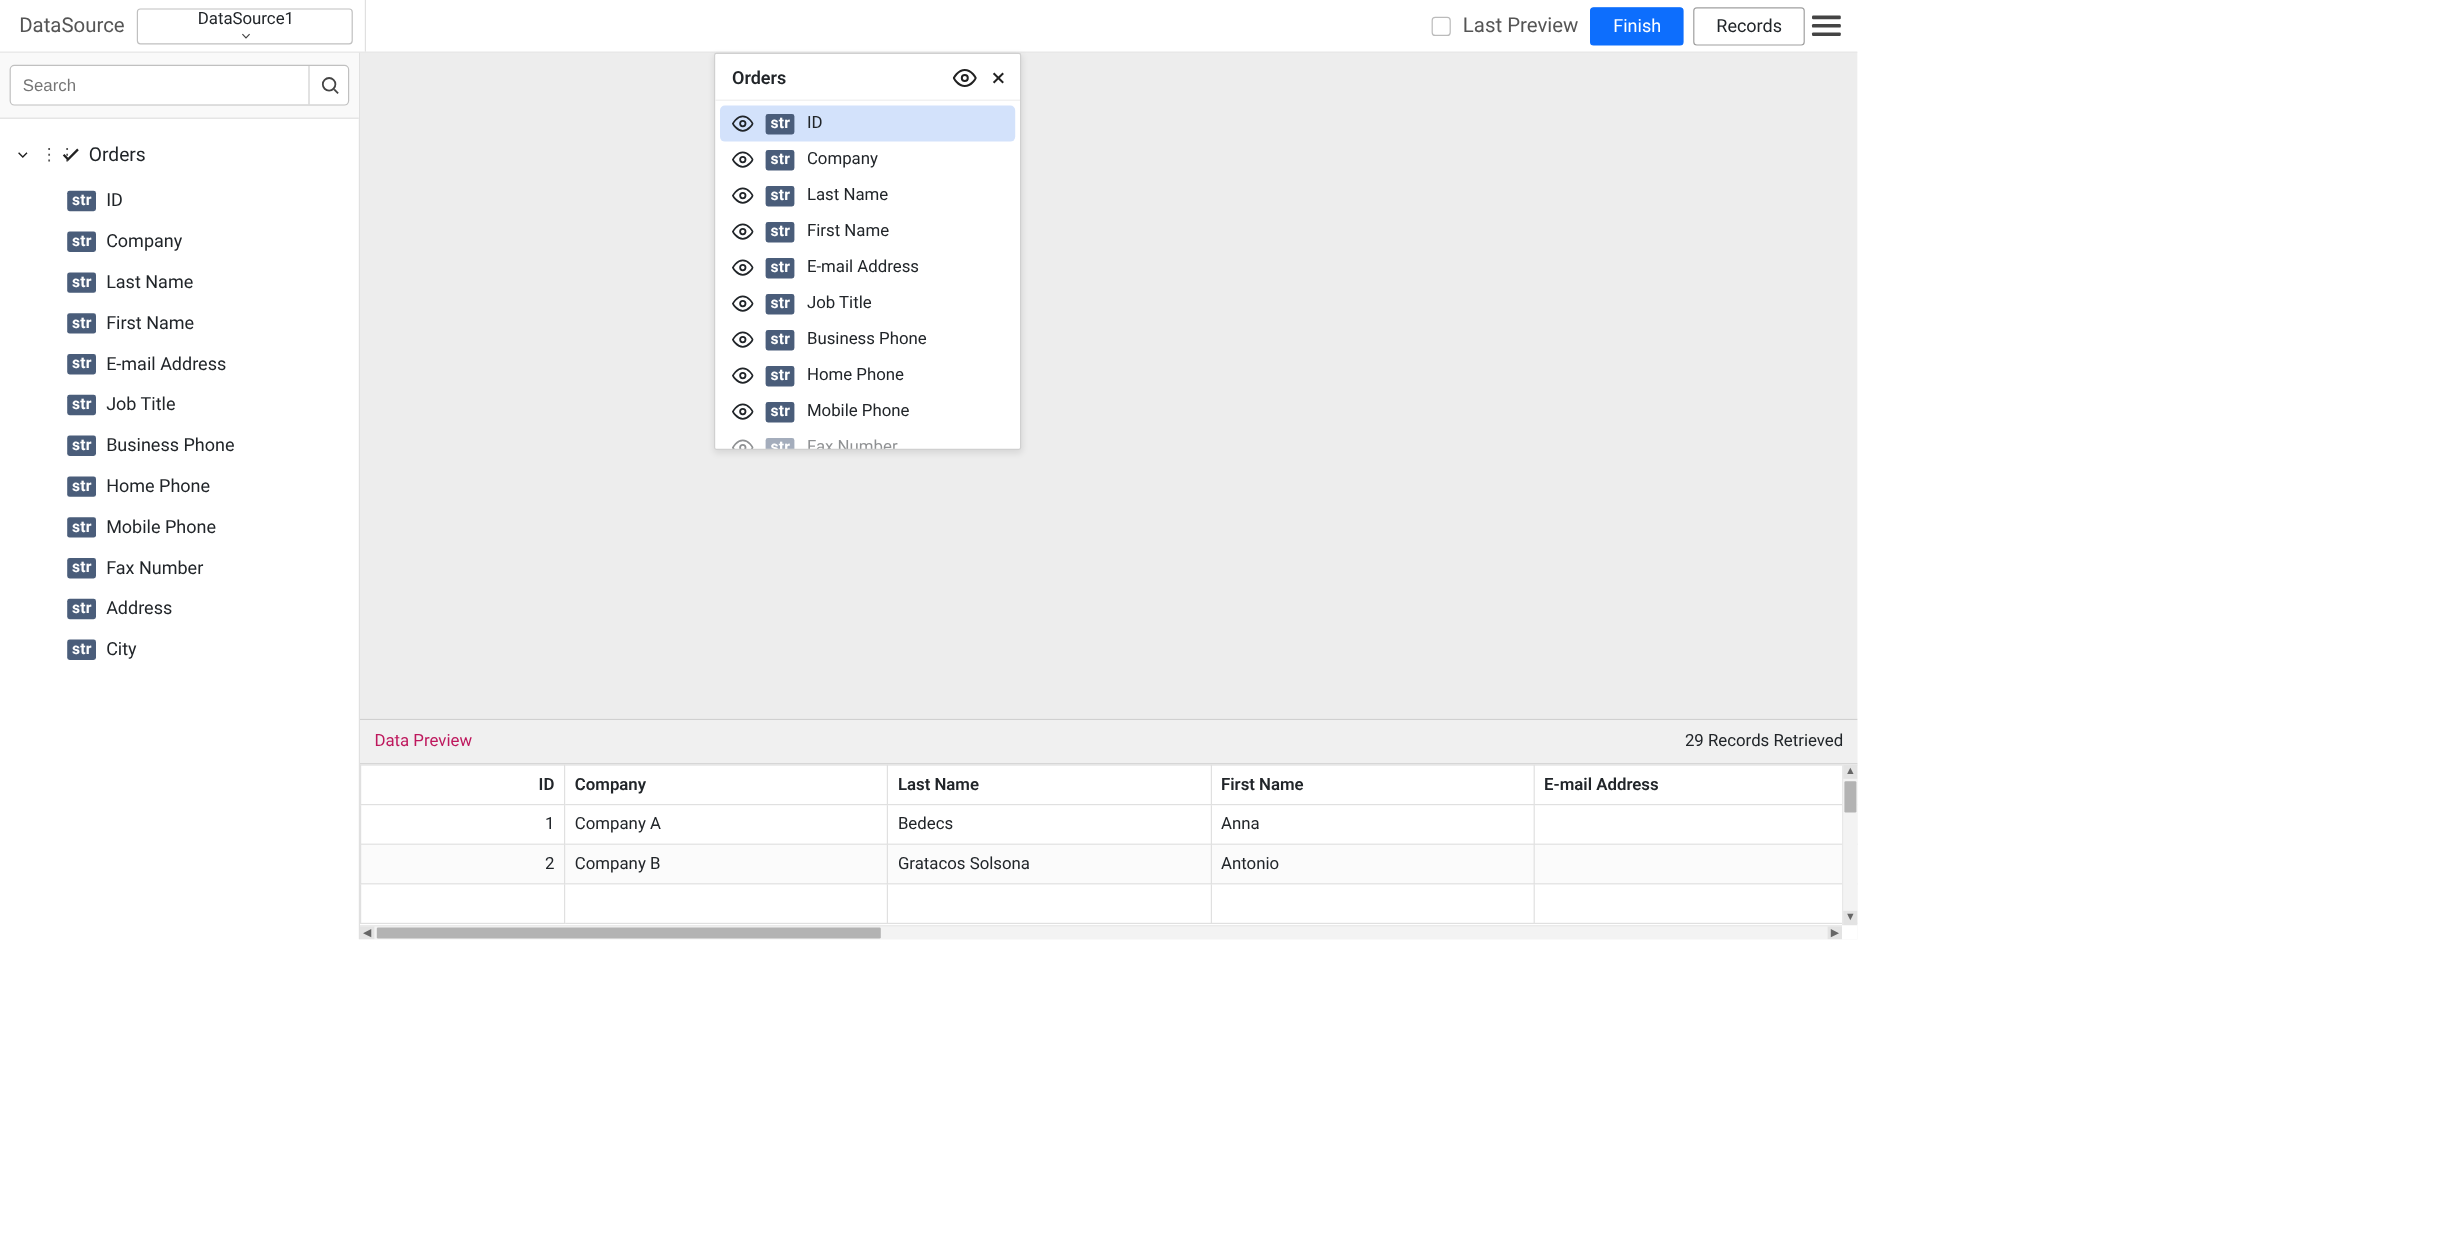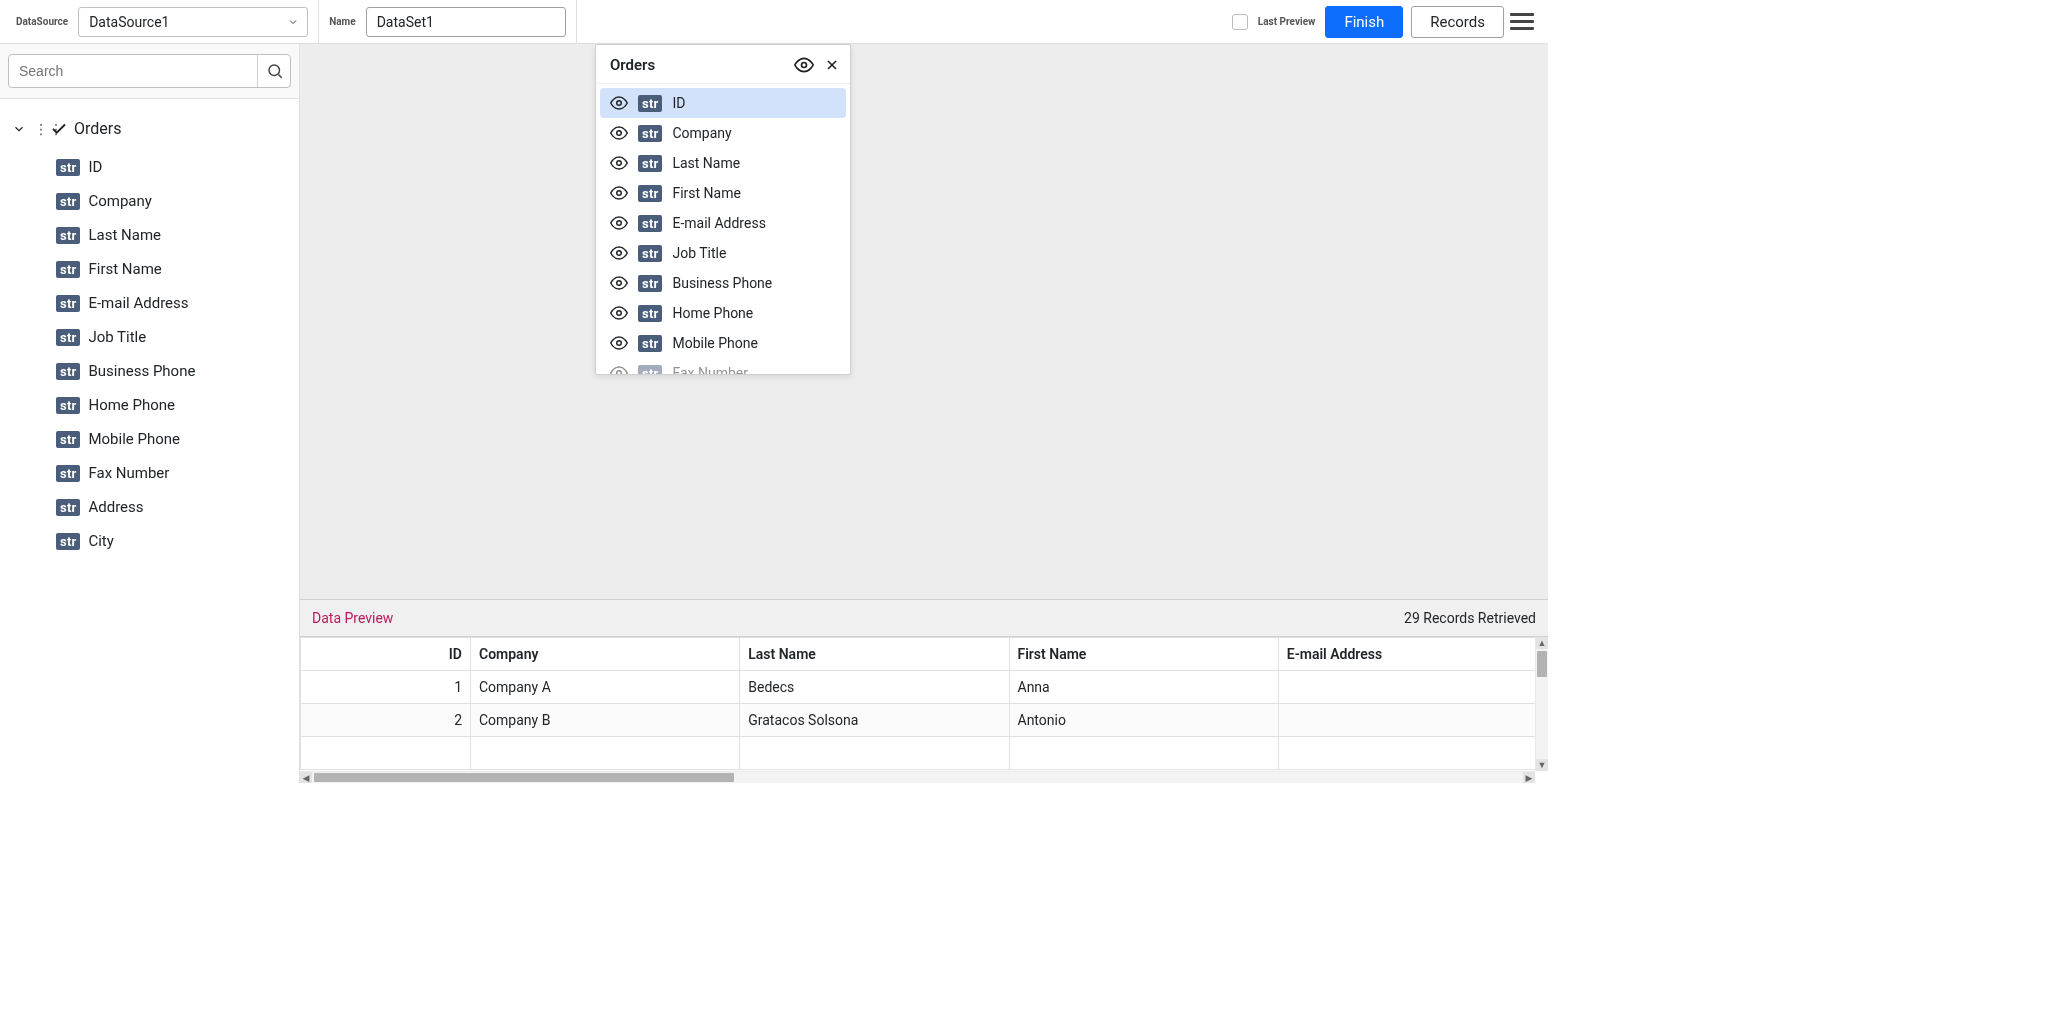--- a/index.html
+++ b/index.html
@@ -14,32 +14,33 @@
   }
   .topbar {
     display: flex;
     align-items: center;
     border-bottom: 1px solid #e0e0e0;
     height: 44px;
     padding: 0 6px;
   }
   .topbar .seg { display: flex; align-items: center; gap: 10px; padding: 0 10px; }
   .topbar .seg.border-r { border-right: 1px solid #e0e0e0; height: 100%; }
-  .label-gray { color: #555; font-size: 10px; font-weight: bold; }
+  .label-gray { color: #555; font-size: 17px; }
   .select-box {
     border: 1px solid #c0c0c0;
     border-radius: 3px;
     height: 30px;
     display: flex;
     align-items: center;
     justify-content: space-between;
     padding: 0 8px 0 10px;
-    width: 230px;
+    width: 180px;
     background: #fff;
     cursor: pointer;
+    flex-direction: column;
   }
   .select-box .chev { color: #444; }
   .input-box {
     border: 1px solid #a0a0a0;
     border-radius: 3px;
     height: 30px;
     padding: 0 10px;
     width: 200px;
     display: flex;
     align-items: center;
@@ -131,26 +132,20 @@
 <div class="topbar">
   <div class="seg border-r">
     <span class="label-gray">DataSource</span>
     <div class="select-box">
       <span>DataSource1</span>
       <span class="chev">
         <svg width="12" height="12" viewBox="0 0 24 24" fill="none" stroke="currentColor" stroke-width="2">
             <polyline points="6 9 12 15 18 9"></polyline>
           </svg>
       </span>
-    </div>
-  </div>
-  <div class="seg border-r">
-    <span class="label-gray">Name</span>
-    <div class="input-box">
-      <span>DataSet1</span>
     </div>
   </div>
   <div class="spacer"></div>
   <div class="seg">
     <div class="checkbox-outline"></div>
     <span class="label-gray">Last Preview</span>
   </div>
   <div class="btn primary">
       <span>Finish</span>
     </div>

